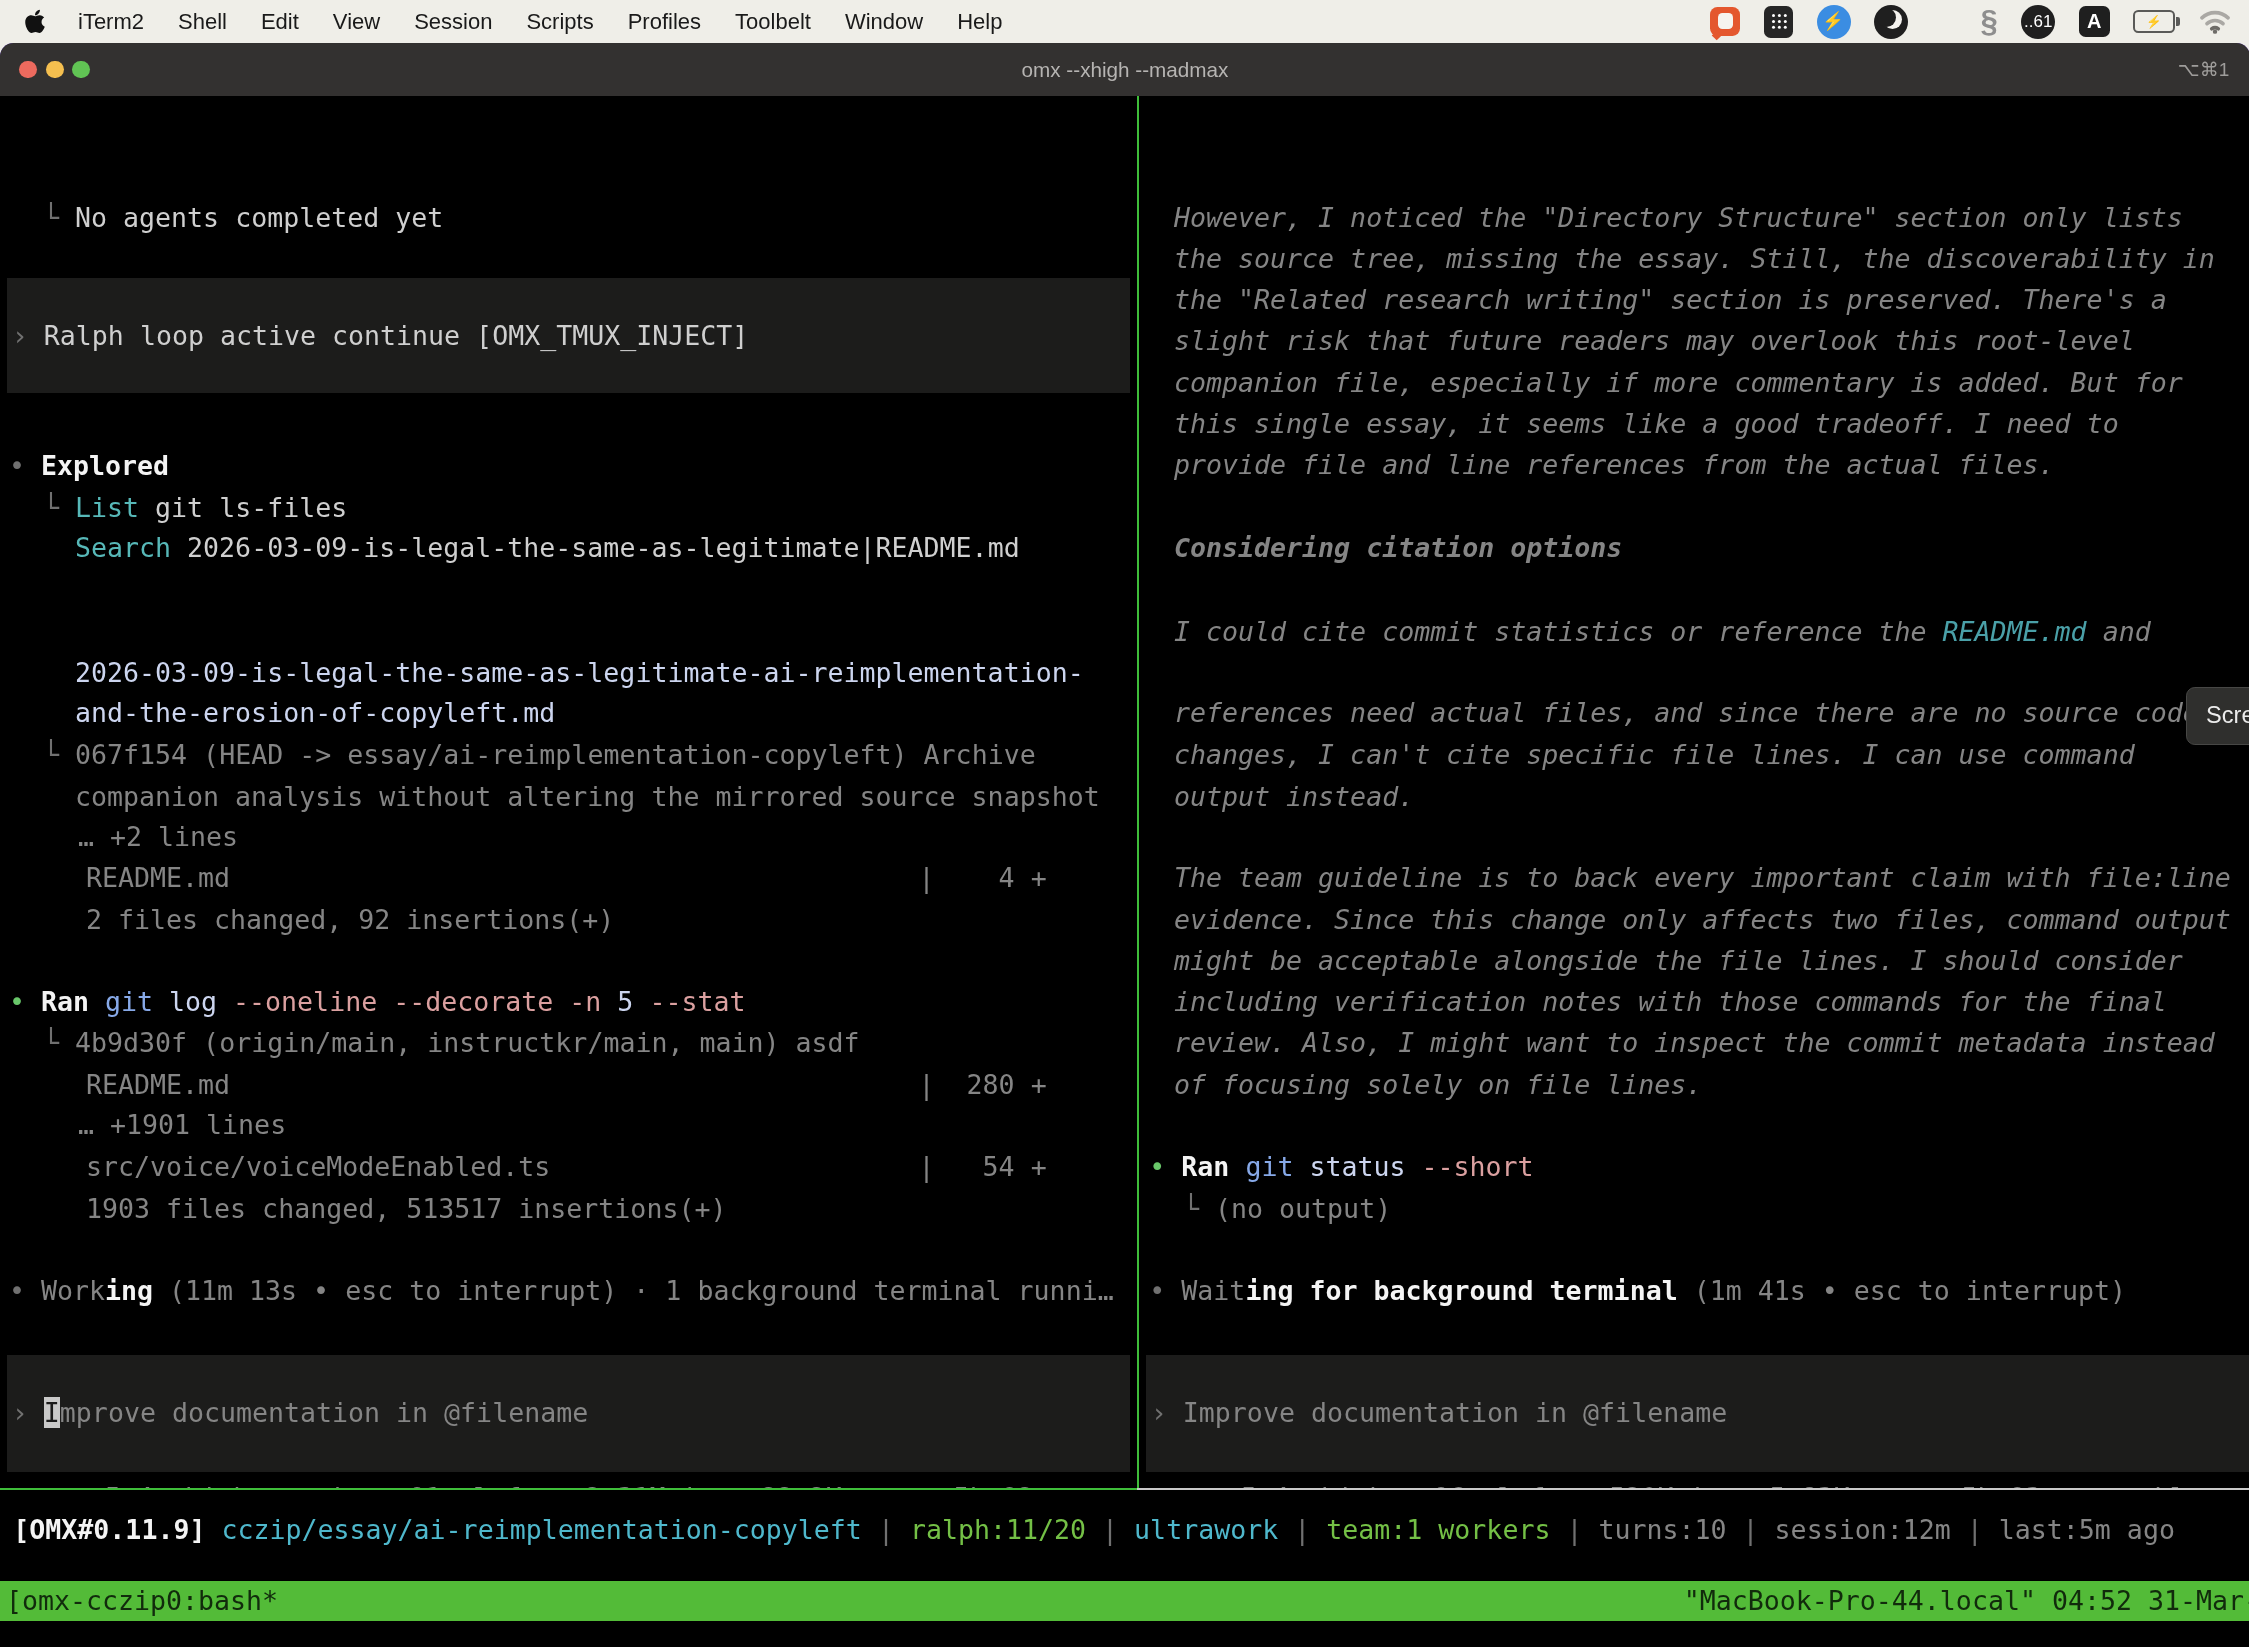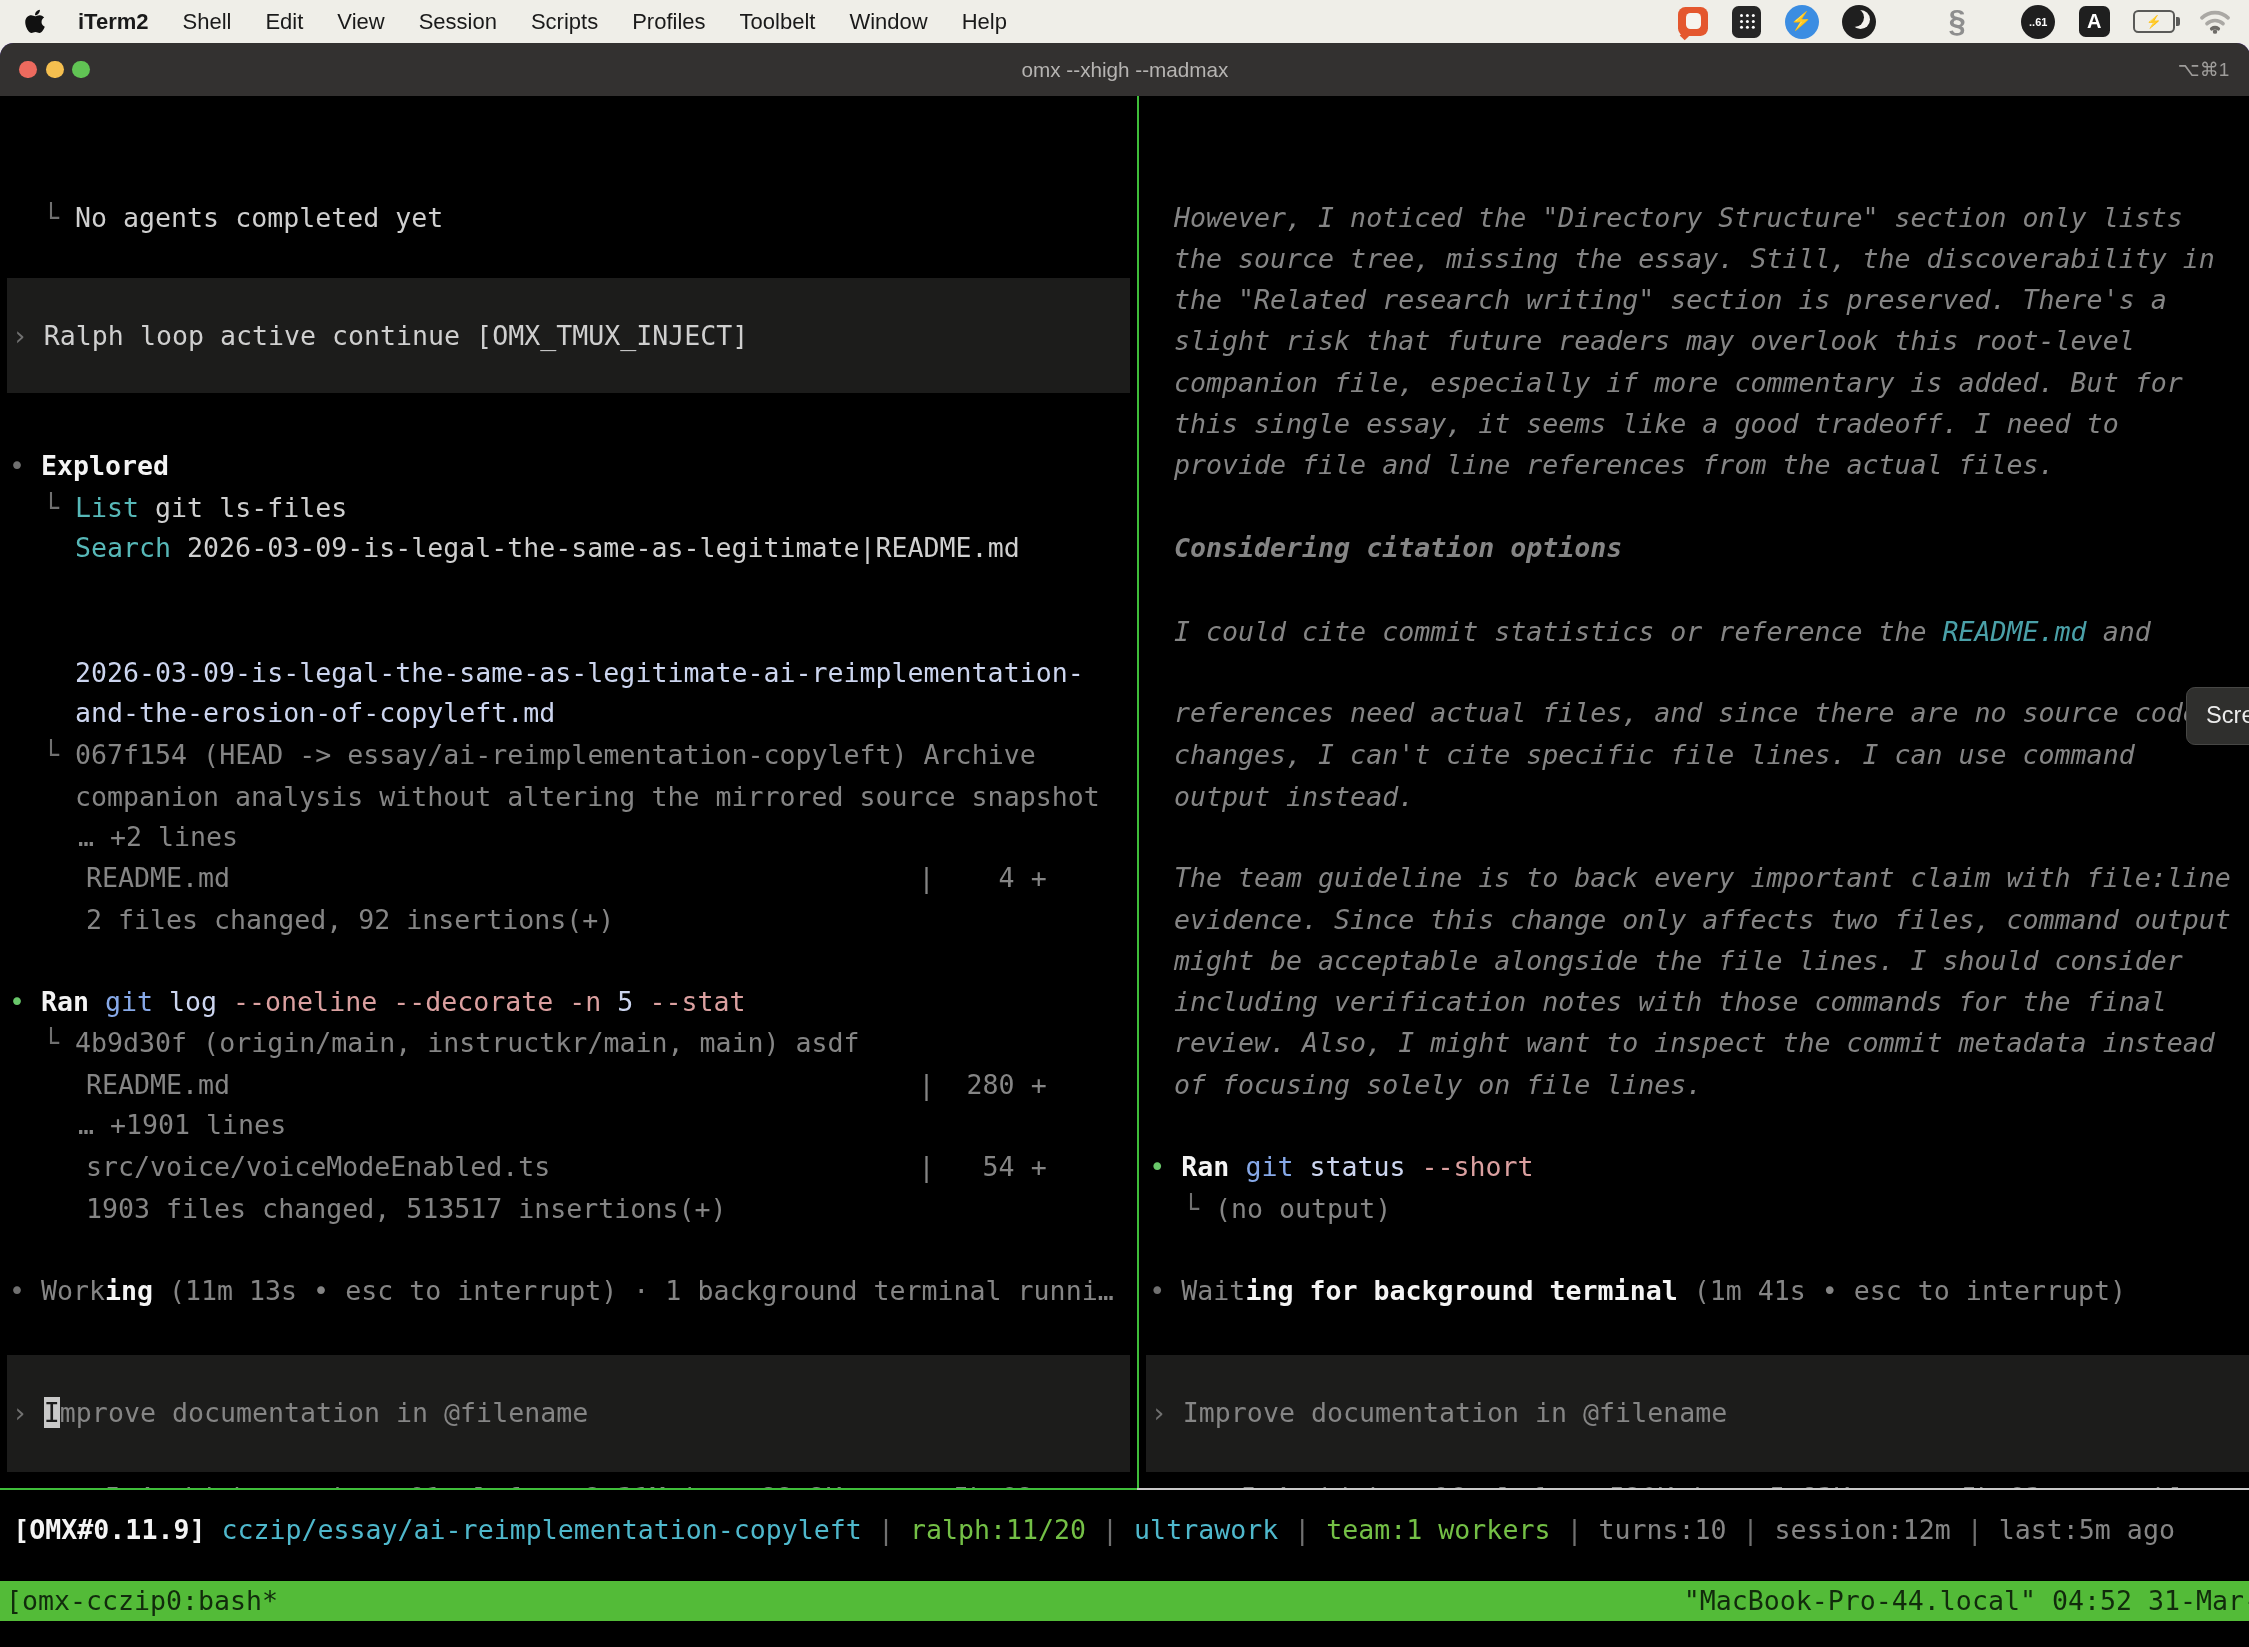--- a/index.html
+++ b/index.html
@@ -3,38 +3,38 @@
 <meta charset="utf-8">
 <style>
   html,body{margin:0;padding:0;width:2250px;height:1648px;overflow:hidden;background:#efeee8;}
   body{font-family:"Liberation Sans", sans-serif;position:relative;}
 
   
   .menubar{position:absolute;left:0;top:0;width:2250px;height:43px;background:#efeee8;display:flex;align-items:center;}
   .menubar .apple{width:25px;height:28px;margin-left:22px;display:flex;align-items:center;justify-content:center;}
   .menu-items{display:flex;align-items:center;gap:34px;margin-left:31px;font-size:22px;color:#1a1a1a;}
   .menu-items .mi{white-space:nowrap;}
-  .menu-items .mi.first{font-weight:bold;}
+  .menu-items .mi.first{font-weight:normal;}
   .status-icons{position:absolute;right:19px;top:0;height:43px;display:flex;align-items:center;gap:23.6px;}
   .sic{position:relative;display:flex;align-items:center;justify-content:center;}
   .ic-rec{width:29.5px;height:29.5px;background:#e4572e;border-radius:7.4px;}
   .ic-rec:before{content:"";position:absolute;left:7.4px;top:5.9px;width:14.8px;height:16px;background:#f6f4ef;border-radius:4.4px;}
   .ic-rec:after{content:"";position:absolute;left:3px;bottom:-3px;width:7.4px;height:7.4px;background:#e4572e;transform:rotate(45deg);}
   .ic-kbd{width:29.5px;height:32px;background:#262626;border-radius:6.6px;}
   .dotgrid9{width:3px;height:3px;background:#fff;border-radius:1.5px;position:absolute;left:8.9px;top:8.9px;
     box-shadow:5.9px 0 0 #fff,11.8px 0 0 #fff,0 5.9px 0 #fff,5.9px 5.9px 0 #fff,11.8px 5.9px 0 #fff,0 11.8px 0 #fff,5.9px 11.8px 0 #fff,11.8px 11.8px 0 #fff;}
   .ic-shield{width:34px;height:34px;background:#3b8de2;border-radius:50%;color:#fff;font-size:17.7px;}
   .ic-moon{width:34px;height:34px;background:#1f1f1f;border-radius:50%;overflow:hidden;}
   .ic-moon:before{content:"";position:absolute;left:8.9px;top:5.9px;width:19px;height:19px;background:#f4f2ee;border-radius:50%;}
   .ic-moon:after{content:"";position:absolute;left:3px;top:3px;width:19px;height:19px;background:#1f1f1f;border-radius:50%;}
   .ic-grid{width:25px;height:25px;display:grid;grid-template-columns:repeat(3,5.9px);grid-template-rows:repeat(3,5.9px);gap:3.7px;}
   .ic-grid i{border-radius:50%;}
   .g1{background:#8c8c8c}.g2{background:#2a2a2a}
   .ic-squiggle{color:#8e8e8e;font-size:31px;font-weight:bold;}
-  .ic-pct{width:34px;height:34px;background:#1f1f1f;border-radius:50%;color:#fff;font-size:11px;font-weight:bold;margin-left:32px;}
+  .ic-pct{width:34px;height:34px;background:#1f1f1f;border-radius:50%;color:#fff;font-size:17px;font-weight:normal;}
   .ic-a{width:31px;height:31px;background:#1f1f1f;border-radius:6.6px;color:#fff;font-size:20px;font-weight:bold;}
   .ic-batt{width:38px;height:19px;border:2.2px solid #5a5a58;border-radius:5.2px;color:#1f1f1f;font-size:12.5px;}
   .ic-batt:after{content:"";position:absolute;right:-6.6px;top:5.2px;width:3.7px;height:8.9px;background:#5a5a58;border-radius:0 2.2px 2.2px 0;}
 
   
   .window{position:absolute;left:0;top:43px;width:2250px;height:1605px;background:#8b5cf6;border-radius:13.3px 13.3px 0 0;overflow:hidden;text-decoration:underline;}
   .titlebar{position:absolute;left:0;top:0;width:100%;height:53px;background:#333130;}
   .tl-btn{position:absolute;top:17.7px;width:17.7px;height:17.7px;border-radius:50%;}
   .tl-close{left:19px;background:#ed6a5e;}
   .tl-min{left:46px;background:#f5bf4f;}

